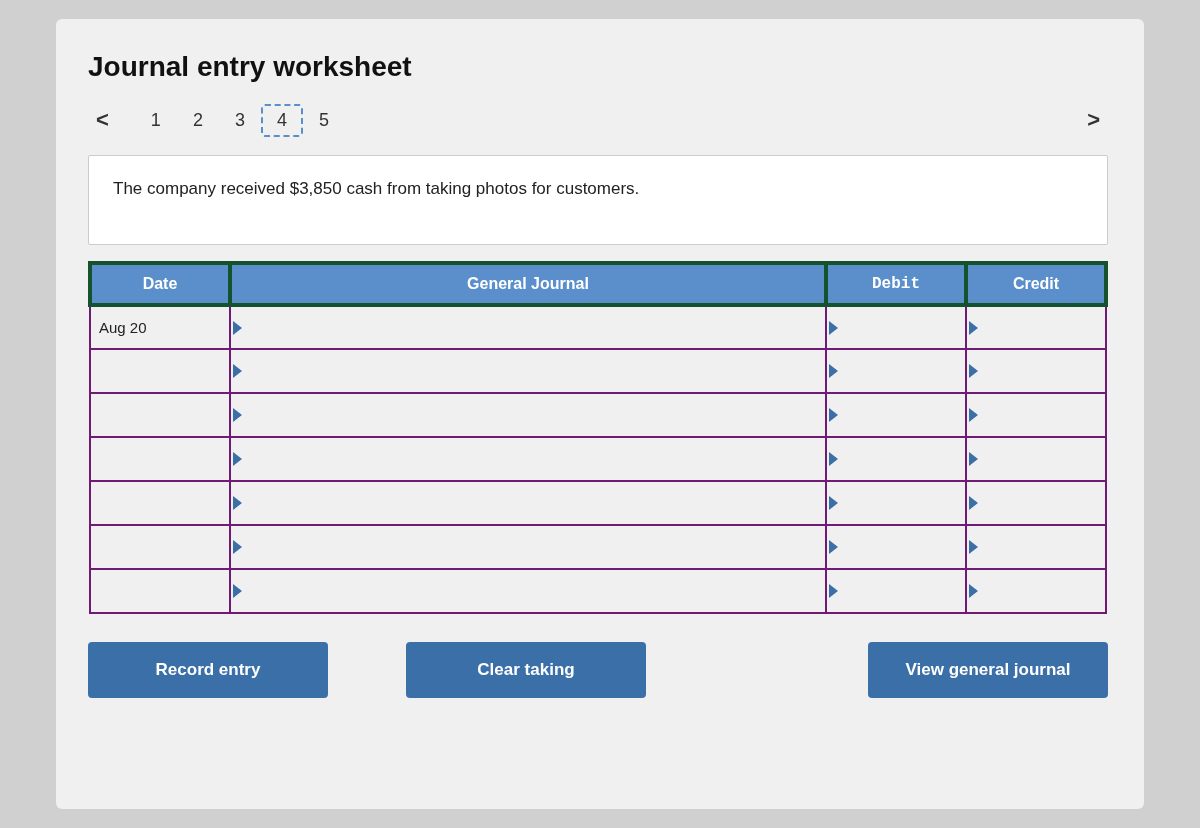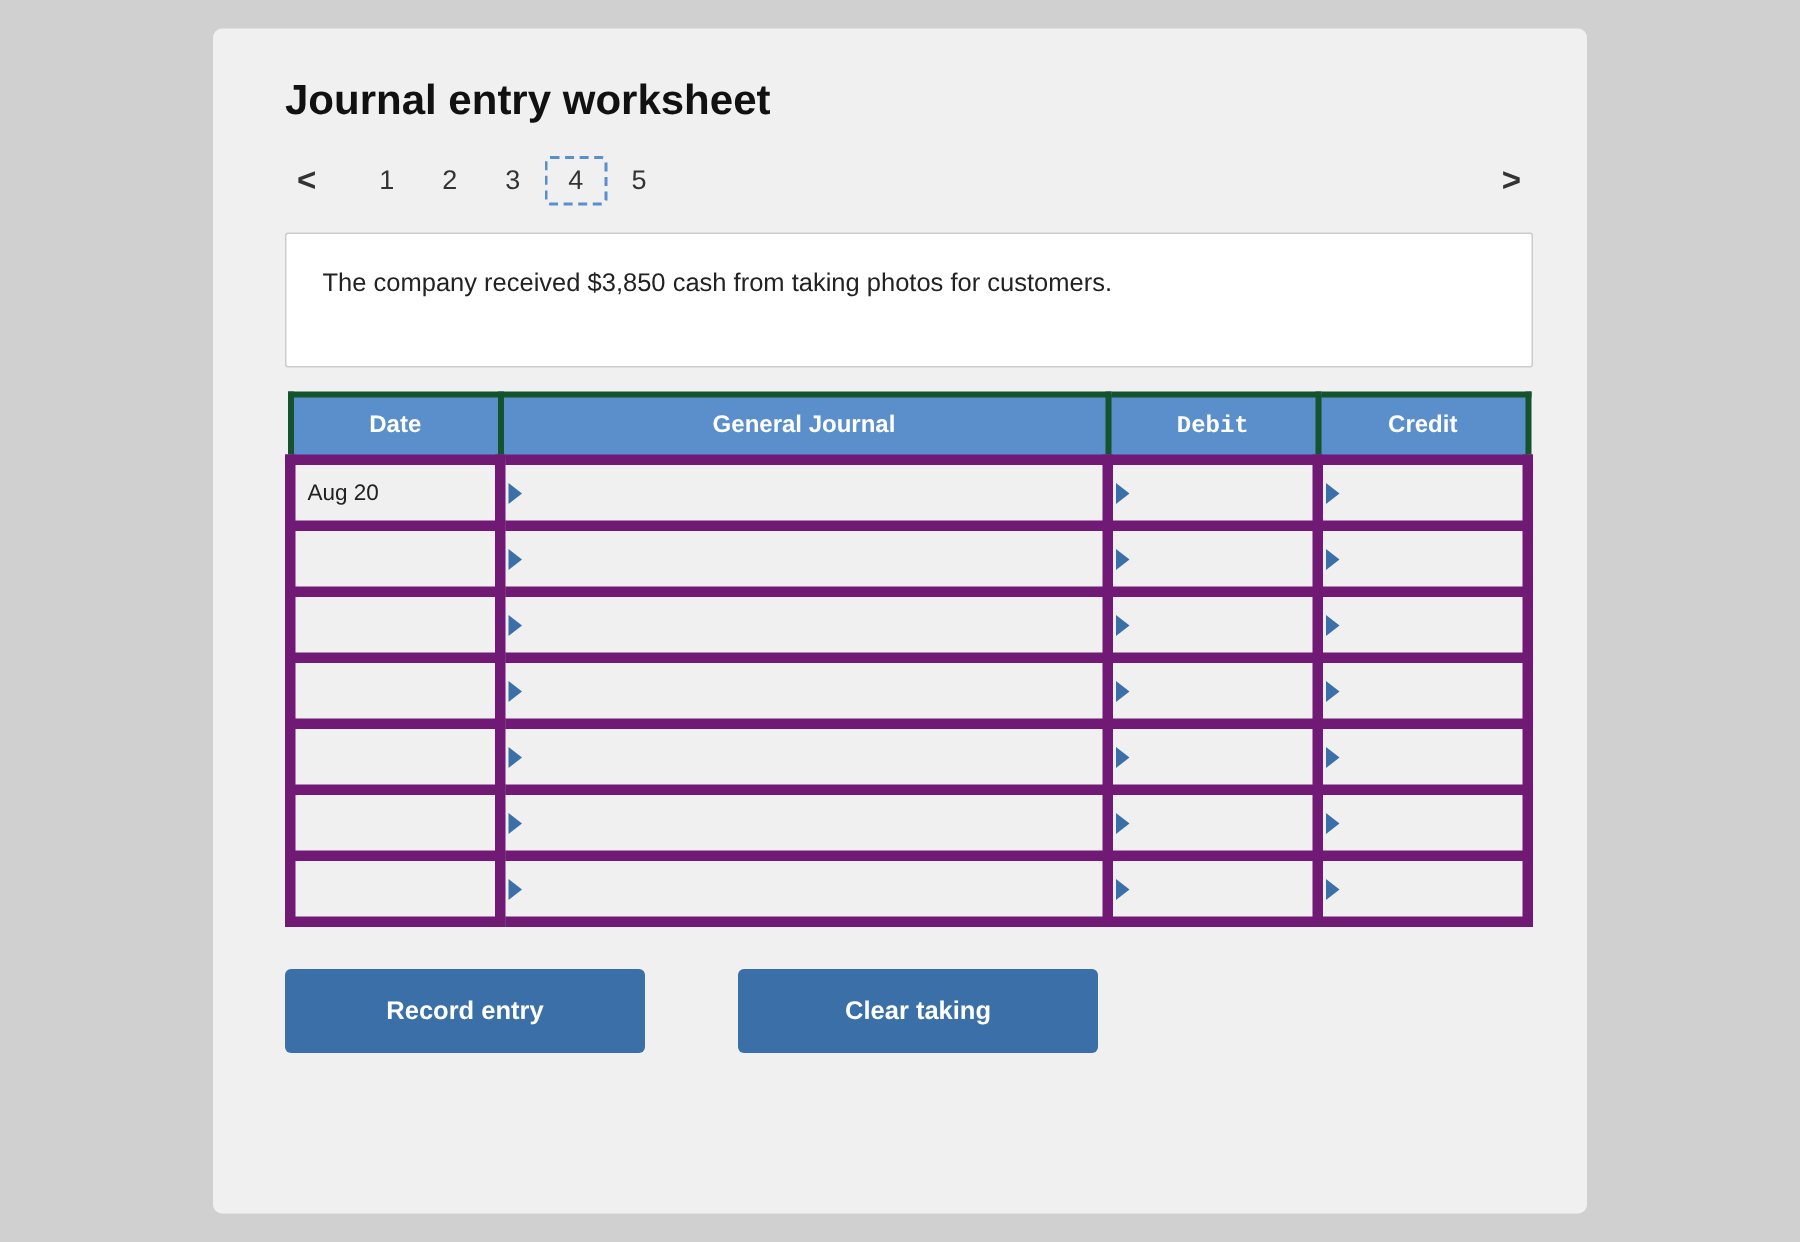--- a/index.html
+++ b/index.html
@@ -7,22 +7,22 @@
       background: #d0d0d0;
       display: flex;
       justify-content: center;
       align-items: center;
       min-height: 100vh;
       font-family: Arial, sans-serif;
     }
     .worksheet-container {
       background: #f0f0f0;
       border-radius: 6px;
-      padding: 32px 36px 36px 48px;
-      width: 916px;
+      padding: 32px 36px 36px 32px;
+      width: 1088px;
       min-height: 790px;
       position: relative;
     }
     .title {
       font-size: 28px;
       font-weight: bold;
       color: #111;
       margin-bottom: 20px;
     }
     .nav-row {
@@ -96,21 +96,21 @@
     }
     .journal-table thead tr th.debit-col {
       width: 140px;
       font-family: Liberation Mono, monospace;
     }
     .journal-table thead tr th.credit-col {
       width: 140px;
       text-align: center;
     }
     .journal-table tbody tr td {
-      border: 7px solid #701a75;
+      border: 2px solid #701a75;
       height: 44px;
       padding: 0 4px 0 8px;
       position: relative;
     }
     .journal-table tbody tr td.date-cell {
       width: 140px;
       font-size: 15px;
       color: #222;
       padding-left: 8px;
       vertical-align: middle;
@@ -142,21 +142,21 @@
       height: 100%;
       border: none;
       outline: none;
       background: transparent;
       font-size: 15px;
       padding-left: 12px;
     }
     .buttons-row {
       display: flex;
       align-items: center;
-      gap: 0;
+      gap: 16px;
     }
     .btn {
       background: #3a6fa8;
       color: #fff;
       border: none;
       border-radius: 4px;
       padding: 18px 28px;
       font-size: 17px;
       font-weight: bold;
       cursor: pointer;
@@ -245,14 +245,15 @@
           <td class="gj-cell"><span class="arrow-indicator"></span><input class="cell-input" type="text" style=""></td>
           <td class="debit-cell"><span class="arrow-indicator"></span><input class="cell-input" type="text" style=""></td>
           <td class="credit-cell"><span class="arrow-indicator"></span><input class="cell-input" type="text" style=""></td>
         </tr>
       </tbody>
   </table>
 
   <div class="buttons-row">
     <button class="btn btn-record">Record entry</button>
     <button class="btn btn-clear">Clear taking</button>
+    <button class="btn btn-view">View general journal</button>
   </div>
 </div>
 
 </body></html>

